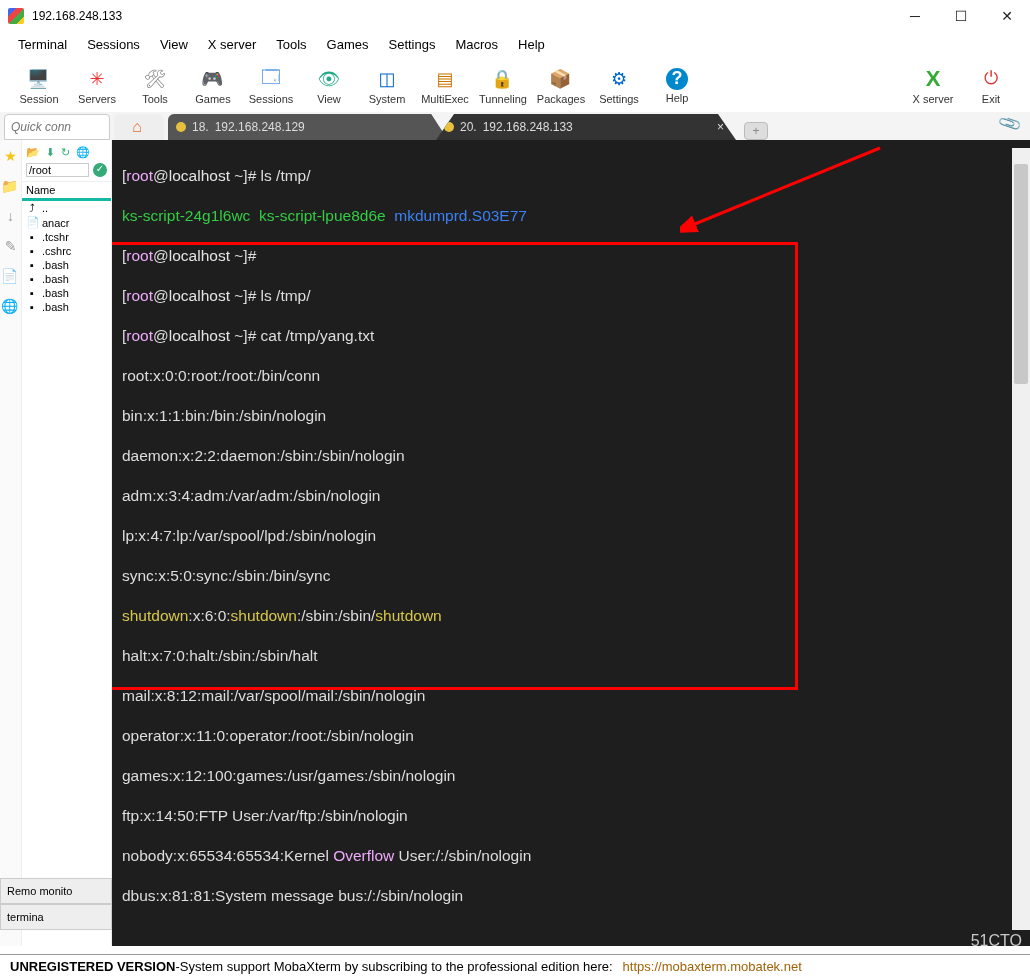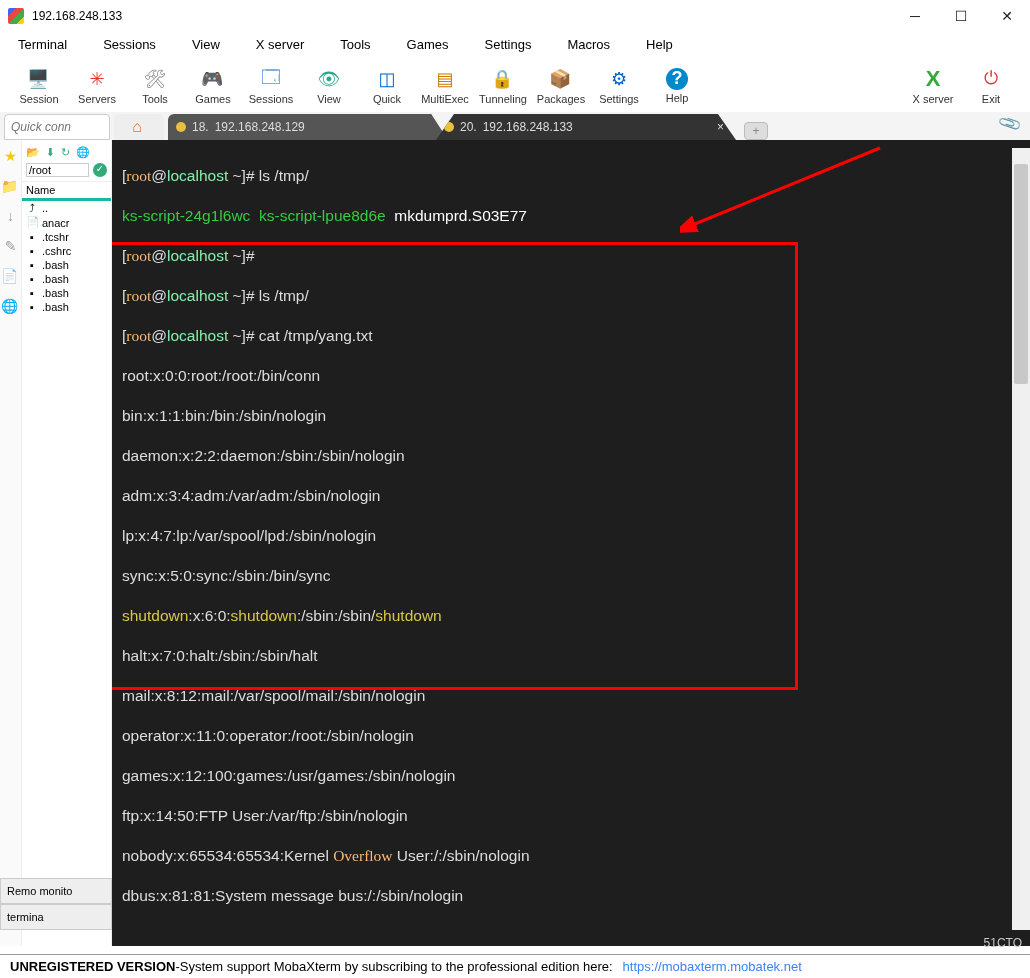--- a/index.html
+++ b/index.html
@@ -2,21 +2,21 @@
 <html><head>
 <meta charset="utf-8">
 <style>
   * { margin:0; padding:0; box-sizing:border-box; font-family:"Segoe UI",Tahoma,sans-serif; }
   body { background:#fff; width:1030px; height:978px; overflow:hidden; position:relative; }
   .titlebar { height:32px; display:flex; align-items:center; padding:0 0 0 8px; background:#fff; }
   .titlebar .appicon { width:16px; height:16px; margin-right:8px; display:inline-block; background:linear-gradient(135deg,#46e 25%,#e44 25%,#e44 50%,#4a4 50%,#4a4 75%,#fc2 75%); border-radius:2px; }
   .titlebar .title { font-size:12px; flex:1; }
   .titlebar .winbtns { display:flex; }
   .titlebar .winbtn { width:46px; height:32px; display:flex; align-items:center; justify-content:center; font-size:14px; color:#222; }
-  .menubar { height:24px; display:flex; align-items:center; padding:0 8px; font-size:13px; gap:16px; }
+  .menubar { height:24px; display:flex; align-items:center; padding:0 8px; font-size:13px; gap:0; }
   .menubar span { padding:2px 10px; }
   .toolbar { height:56px; display:flex; align-items:center; padding:4px 10px 0 10px; gap:0; border-bottom:1px solid transparent; }
   .toolbar .tbtn { width:58px; display:flex; flex-direction:column; align-items:center; font-size:11px; color:#333; gap:2px; }
   .toolbar .tbtn .ticon { width:24px; height:24px; display:flex; align-items:center; justify-content:center; font-size:18px; }
   .toolbar .tspacer { flex:1; }
   .tabrow { height:28px; display:flex; align-items:flex-end; background:#f4f4f4; padding-left:4px; position:relative; }
   .tabrow .quick { width:106px; height:26px; background:#fff; border:1px solid #ccc; border-radius:4px 4px 0 0; font-size:12px; color:#aaa; padding:3px 6px; font-style:italic; }
   .tabrow .tab { height:26px; display:flex; align-items:center; font-size:12px; padding:0 12px 0 8px; gap:6px; border-radius:6px 6px 0 0; margin-left:4px; color:#eee; position:relative; }
   .tabrow .tab.home { background:#eee; width:50px; justify-content:center; }
   .tabrow .tab.t1 { background:#555; color:#ddd; width:280px; clip-path:polygon(0 0,94% 0,100% 100%,0 100%); }
@@ -31,31 +31,31 @@
   .filecol { width:90px; background:#fff; border-right:1px solid #eee; font-size:11px; padding-top:4px; overflow:hidden; }
   .filecol .fbar { display:flex; gap:6px; padding:2px 4px; }
   .filecol .fpath { display:flex; align-items:center; gap:4px; padding:2px 4px; }
   .filecol .fhdr { padding:2px 4px; border-top:1px solid #eee; border-bottom:3px solid #14b8a6; margin-top:2px; }
   .filecol .fitem { display:flex; align-items:center; gap:4px; padding:1px 4px; white-space:nowrap; }
   .filecol .fitem .ic { width:12px; display:inline-block; text-align:center; }
   .bottombtns { width:112px; position:absolute; left:0; bottom:48px; display:flex; flex-direction:column;margin-top:16px; }
   .bottombtns button { height:26px; font-size:11px; background:#eee; border:1px solid #ccc; text-align:left; padding:0 6px; overflow:hidden; }
   .terminal { flex:1; background:#1e1e1e; color:#ddd; font-family:"Consolas","Courier New",monospace; font-size:15.5px; line-height:20px; padding:6px 10px; position:relative; overflow:hidden; white-space:pre; }
   .t-green { color:#33cc44; }
-  .t-cyan { color:#ffffff; }
+  .t-cyan { color:#3b82f6; }
   .t-yellow { color:#d8c84a; }
-  .t-red { color:#fdba74;font-family:Liberation Serif, serif; }
-  .t-purple { color:#86efac; }
+  .t-red { color:#f0abfc; }
+  .t-purple { color:#e5e5e5; }
   .t-white { color:#ddd; }
   .redbox { position:absolute; border:3px solid #ff0000; pointer-events:none; }
   .arrow { position:absolute; pointer-events:none; }
   .statusbar { position:absolute; bottom:0; left:0; right:0; height:24px; border-top:1px solid #999; background:#fff; display:flex; align-items:center; padding:0 10px; font-size:13px; }
   .statusbar b { font-weight:700; }
-  .statusbar a { color:#3b82f6; text-decoration:none; margin-left:4px;padding-left:6px; }
-  .watermark { position:absolute; right:8px; bottom:28px; color:#c8c8c8; font-size:12px; font-family:sans-serif; }
+  .statusbar a { color:#a16207; text-decoration:none; margin-left:4px;padding-left:6px; }
+  .watermark { position:absolute; right:8px; bottom:28px; color:#c8c8c8; font-size:16px; font-family:sans-serif; }
   .vscroll { position:absolute; right:0; top:148px; bottom:48px; width:18px; background:#f0f0f0; }
   .vscroll .thumb { position:absolute; top:16px; left:2px; right:2px; height:220px; background:#c8c8c8; border-radius:2px; }
 </style>
 </head>
 <body>
 
 <div class="titlebar">
   <span class="appicon"></span>
   <span class="title">192.168.248.133</span>
   <div class="winbtns">
@@ -97,21 +97,21 @@
   <div class="tbtn">
       <span class="ticon" style="color:#06c">🗔</span>
       <span>Sessions</span>
     </div>
   <div class="tbtn">
       <span class="ticon" style="color:#2a8">👁</span>
       <span>View</span>
     </div>
   <div class="tbtn">
       <span class="ticon" style="color:#06c">◫</span>
-      <span>Quick</span>
+      <span>System</span>
     </div>
   <div class="tbtn">
       <span class="ticon" style="color:#c70">▤</span>
       <span>MultiExec</span>
     </div>
   <div class="tbtn">
       <span class="ticon" style="color:#06c">🔒</span>
       <span>Tunneling</span>
     </div>
   <div class="tbtn">

